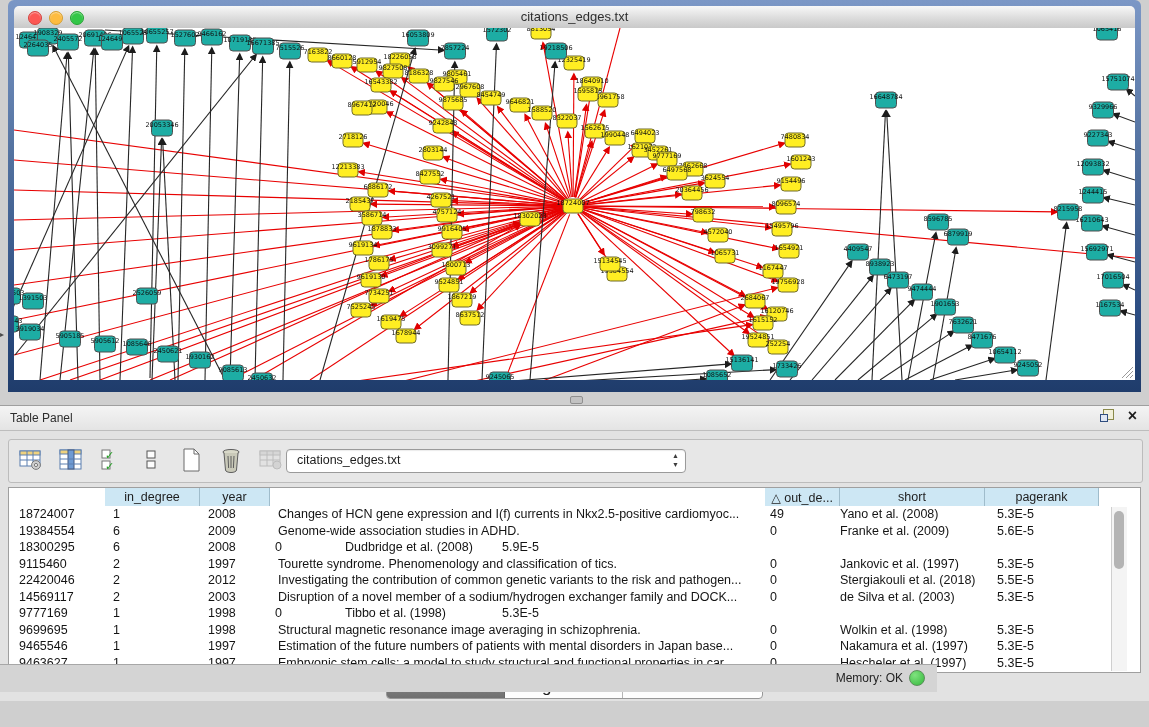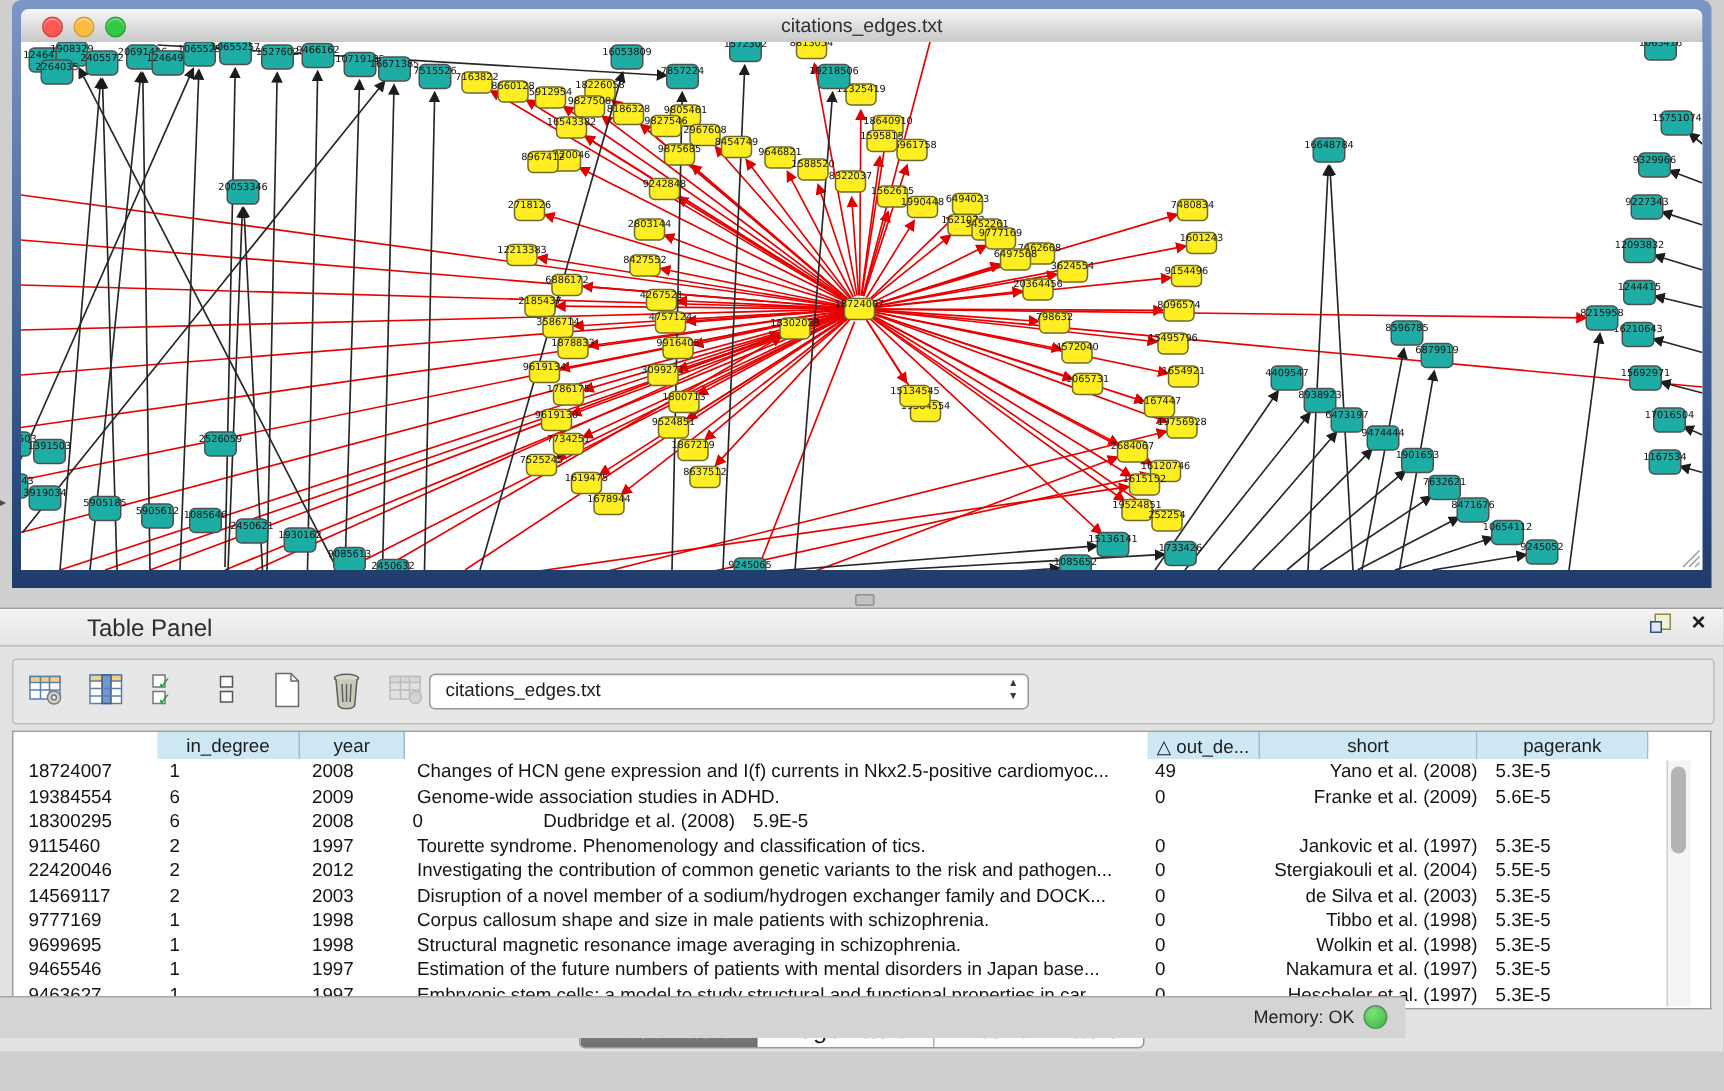--- a/index.html
+++ b/index.html
@@ -28,21 +28,21 @@
   .nl{font-size:6.5px;fill:#111;text-anchor:middle;font-family:"DejaVu Sans",sans-serif;}
   .grip line{stroke:#9a9a9a;stroke-width:1;}
   .left-strip-arrow{position:absolute;left:0px;top:330px;font-size:8px;color:#4a4a4a;}
   .split-handle{position:absolute;left:570px;top:396px;width:11px;height:6px;background:#c2c2c2;
      border:1px solid #8f8f8f;border-radius:2px;}
 
   
   .table-panel{position:absolute;left:0;top:405px;width:1149px;height:295px;background:#e2e2e2;border-top:1px solid #9f9f9f;}
   .tp-header{position:absolute;left:0;top:0;width:100%;height:24px;
      background:linear-gradient(#f4f4f4,#e4e4e4);border-bottom:1px solid #bdbdbd;}
-  .tp-title{position:absolute;left:10px;top:5px;font-size:16px;color:#2d2d2d;margin-left:48px;}
+  .tp-title{position:absolute;left:10px;top:5px;font-size:12px;color:#2d2d2d;}
   .tp-icons{position:absolute;right:12px;top:3px;display:flex;gap:14px;align-items:center;}
   .float-icon{position:relative;width:14px;height:14px;}
   .float-icon .sq1{position:absolute;left:3px;top:0;width:9px;height:9px;border:1px solid #8a8a4a;background:#f2f0da;}
   .float-icon .sq2{position:absolute;left:0;top:5px;width:6px;height:6px;border:1px solid #2f4d7e;background:#dfe6f2;}
   .close-x{font-size:16px;font-weight:bold;color:#1d1d1d;line-height:14px;}
 
   .toolbar{position:absolute;left:8px;top:33px;width:1133px;height:42px;background:#e7e7e7;
      border:1px solid #bcbcbc;border-radius:3px;}
   .tb-icons{position:absolute;left:8px;top:5px;display:flex;align-items:center;gap:12px;}
   .tb-btn{width:28px;height:30px;display:flex;align-items:center;justify-content:center;}
@@ -59,21 +59,21 @@
   .hfiller{flex:1;background:#fff;}
   .tbody{position:absolute;left:8px;top:100px;width:1133px;height:167px;background:#fff;
      border:1px solid #9f9f9f;border-top:none;box-sizing:border-box;overflow:hidden;}
   .trow{display:flex;height:16.5px;align-items:center;}
   .tcell{font-size:12.5px;color:#141414;white-space:nowrap;overflow:hidden;box-sizing:border-box;}
   .c0{width:96px;padding-left:10px;}
   .c1{width:95px;padding-left:8px;}
   .c2{width:70px;padding-left:8px;}
   .c3{width:495px;padding-left:8px;}
   .c4{width:75px;padding-left:5px;}
-  .c5{width:145px;text-align:right;}
+  .c5{width:145px;text-align:left;}
   .c6{width:114px;padding-left:12px;}
   .hc0{width:96px;margin-top:28px;}.hc1{width:95px;}.hc2{width:70px;}.hc3{width:495px;margin-top:24px;}.hc4{width:75px;}.hc5{width:145px;}.hc6{width:114px;}
   .vscroll{position:absolute;right:22px;top:101px;width:15px;height:164px;background:#f4f4f4;
      border-left:1px solid #cfcfcf;}
   .vthumb{position:absolute;left:2px;top:4px;width:10px;height:58px;background:#b4b4b4;border-radius:6px;}
 
   .tabbar{position:absolute;left:0;top:268px;width:100%;height:26px;display:flex;justify-content:center;align-items:center;}
   .seg{display:flex;height:21px;border:1px solid #979797;border-radius:4px;overflow:hidden;background:#fdfdfd;}
   .seg-btn{padding:0 16px;font-size:17px;color:#1e1e1e;display:flex;align-items:center;border-right:1px solid #b5b5b5;}
   .seg-btn:last-child{border-right:none;}
@@ -924,37 +924,36 @@
         <div class="tcell c4">0</div>
         <div class="tcell c5">Jankovic et al. (1997)</div>
         <div class="tcell c6">5.3E-5</div>
       </div>
       <div class="trow">
         <div class="tcell c0">22420046</div>
         <div class="tcell c1">2</div>
         <div class="tcell c2">2012</div>
         <div class="tcell c3">Investigating the contribution of common genetic variants to the risk and pathogen...</div>
         <div class="tcell c4">0</div>
-        <div class="tcell c5">Stergiakouli et al. (2004)</div>
+        <div class="tcell c5">Stergiakouli et al. (2018)</div>
         <div class="tcell c6">5.5E-5</div>
       </div>
       <div class="trow">
         <div class="tcell c0">14569117</div>
         <div class="tcell c1">2</div>
         <div class="tcell c2">2003</div>
         <div class="tcell c3">Disruption of a novel member of a sodium/hydrogen exchanger family and DOCK...</div>
         <div class="tcell c4">0</div>
         <div class="tcell c5">de Silva et al. (2003)</div>
         <div class="tcell c6">5.3E-5</div>
       </div>
       <div class="trow">
         <div class="tcell c0">9777169</div>
         <div class="tcell c1">1</div>
         <div class="tcell c2">1998</div>
-        <div class="tcell c3">Corpus callosum shape and size in male patients with schizophrenia.</div>
         <div class="tcell c4">0</div>
         <div class="tcell c5">Tibbo et al. (1998)</div>
         <div class="tcell c6">5.3E-5</div>
       </div>
       <div class="trow">
         <div class="tcell c0">9699695</div>
         <div class="tcell c1">1</div>
         <div class="tcell c2">1998</div>
         <div class="tcell c3">Structural magnetic resonance image averaging in schizophrenia.</div>
         <div class="tcell c4">0</div>

